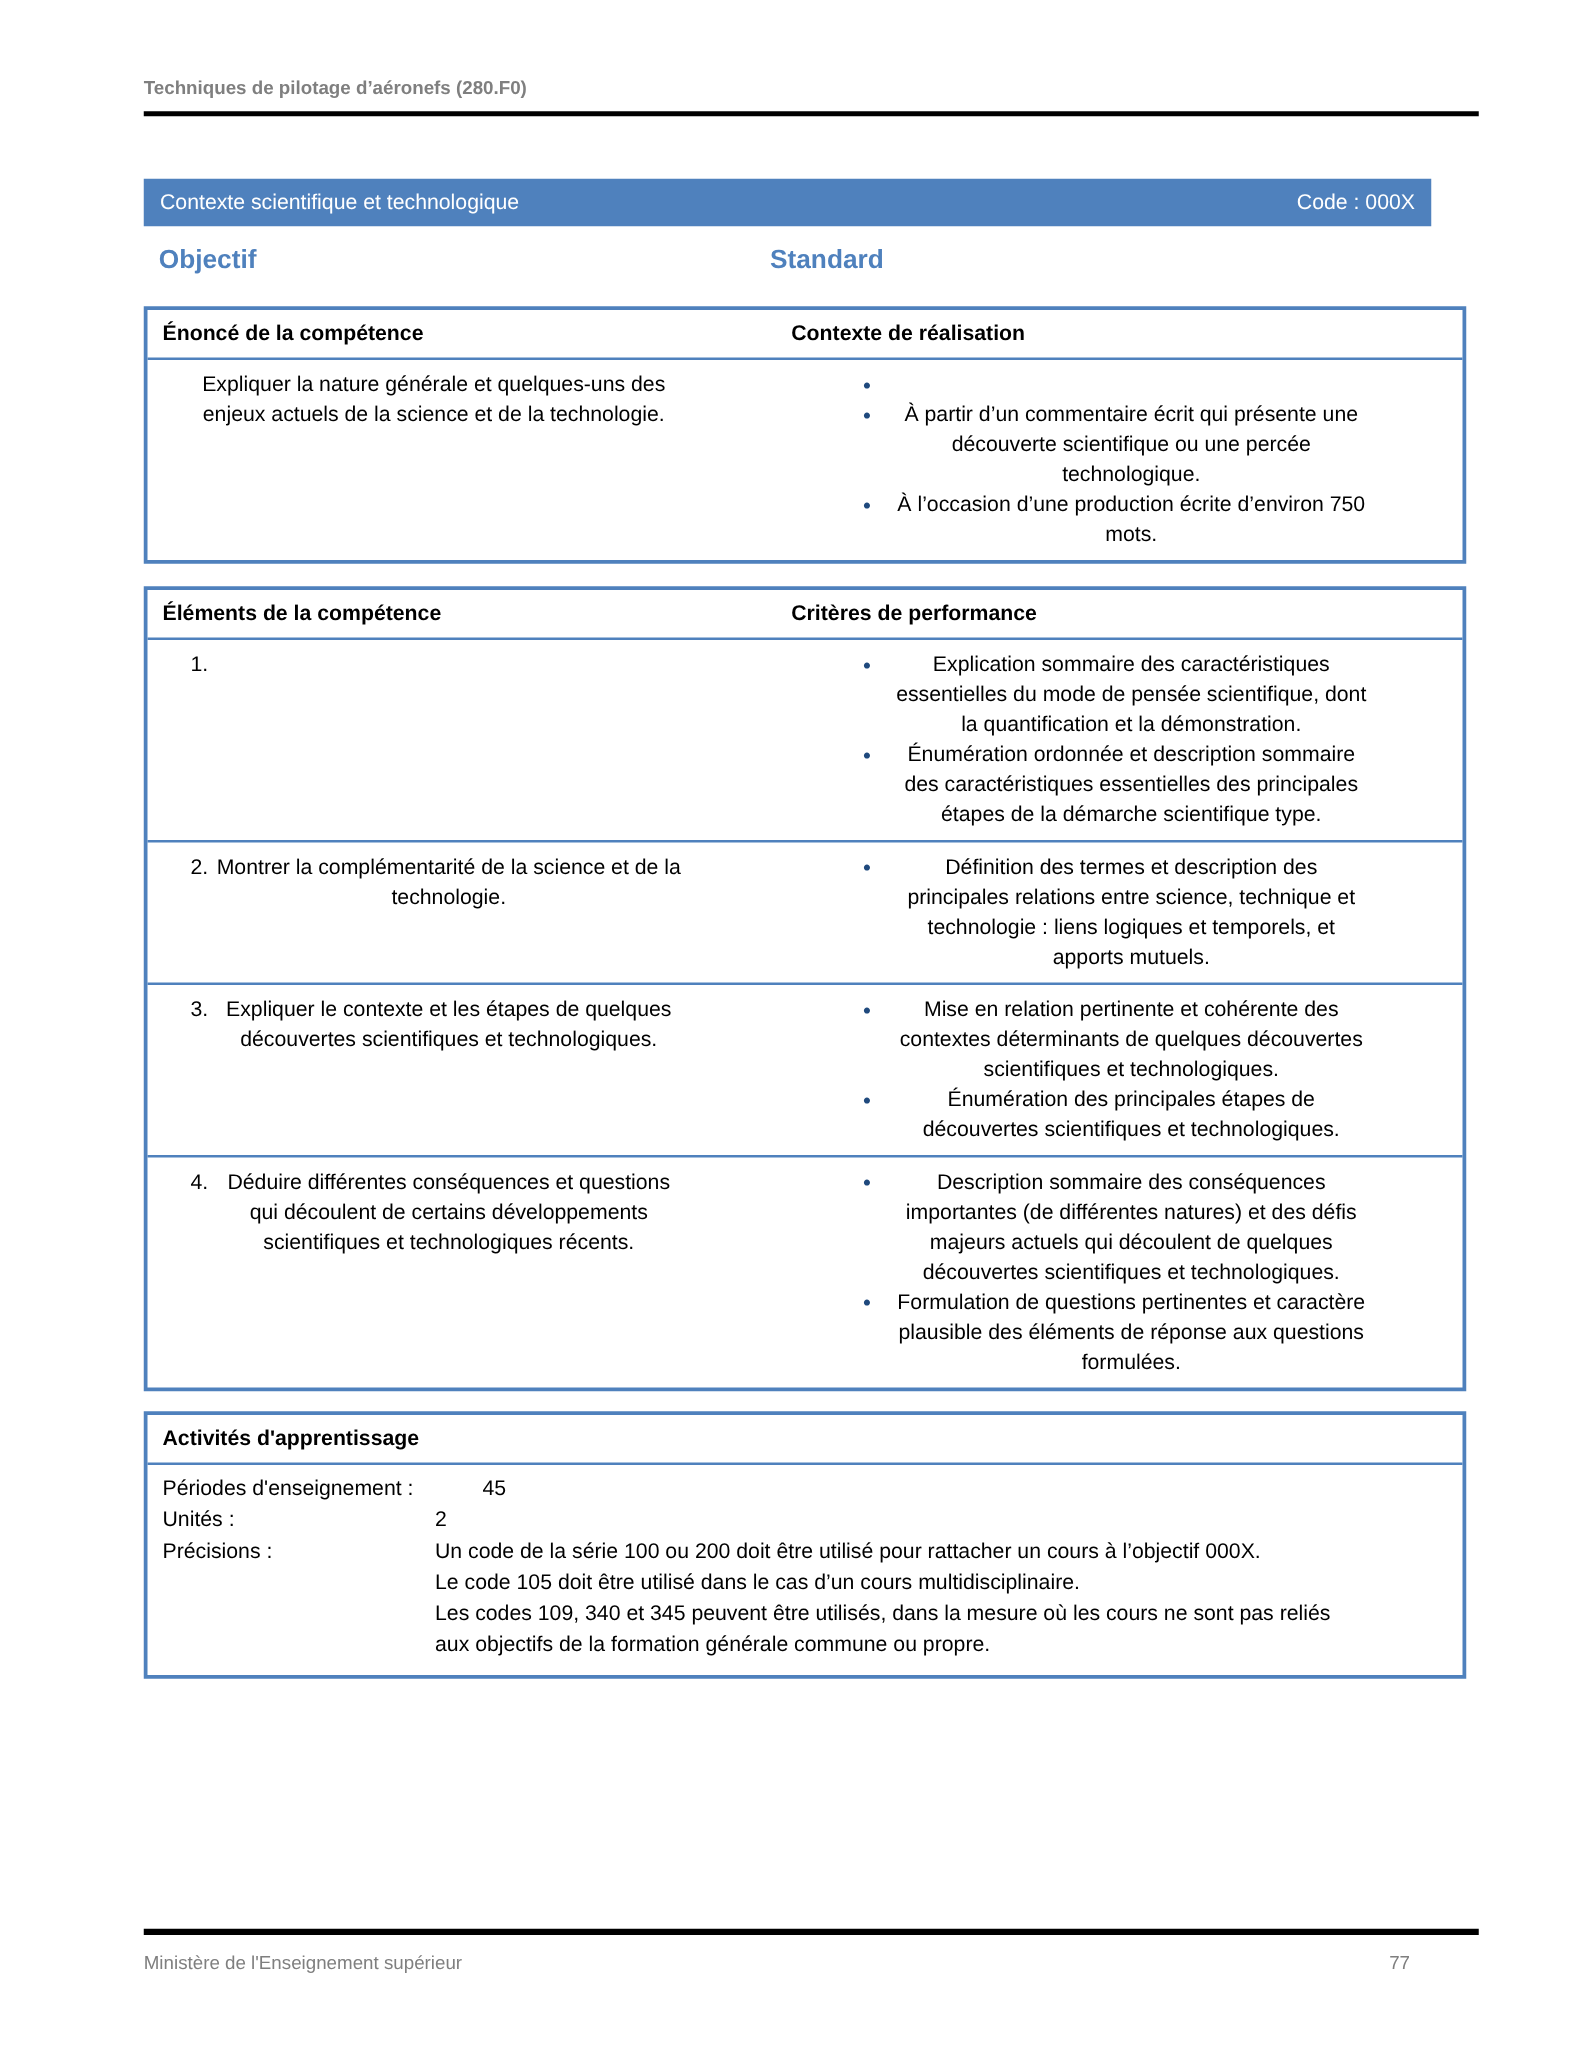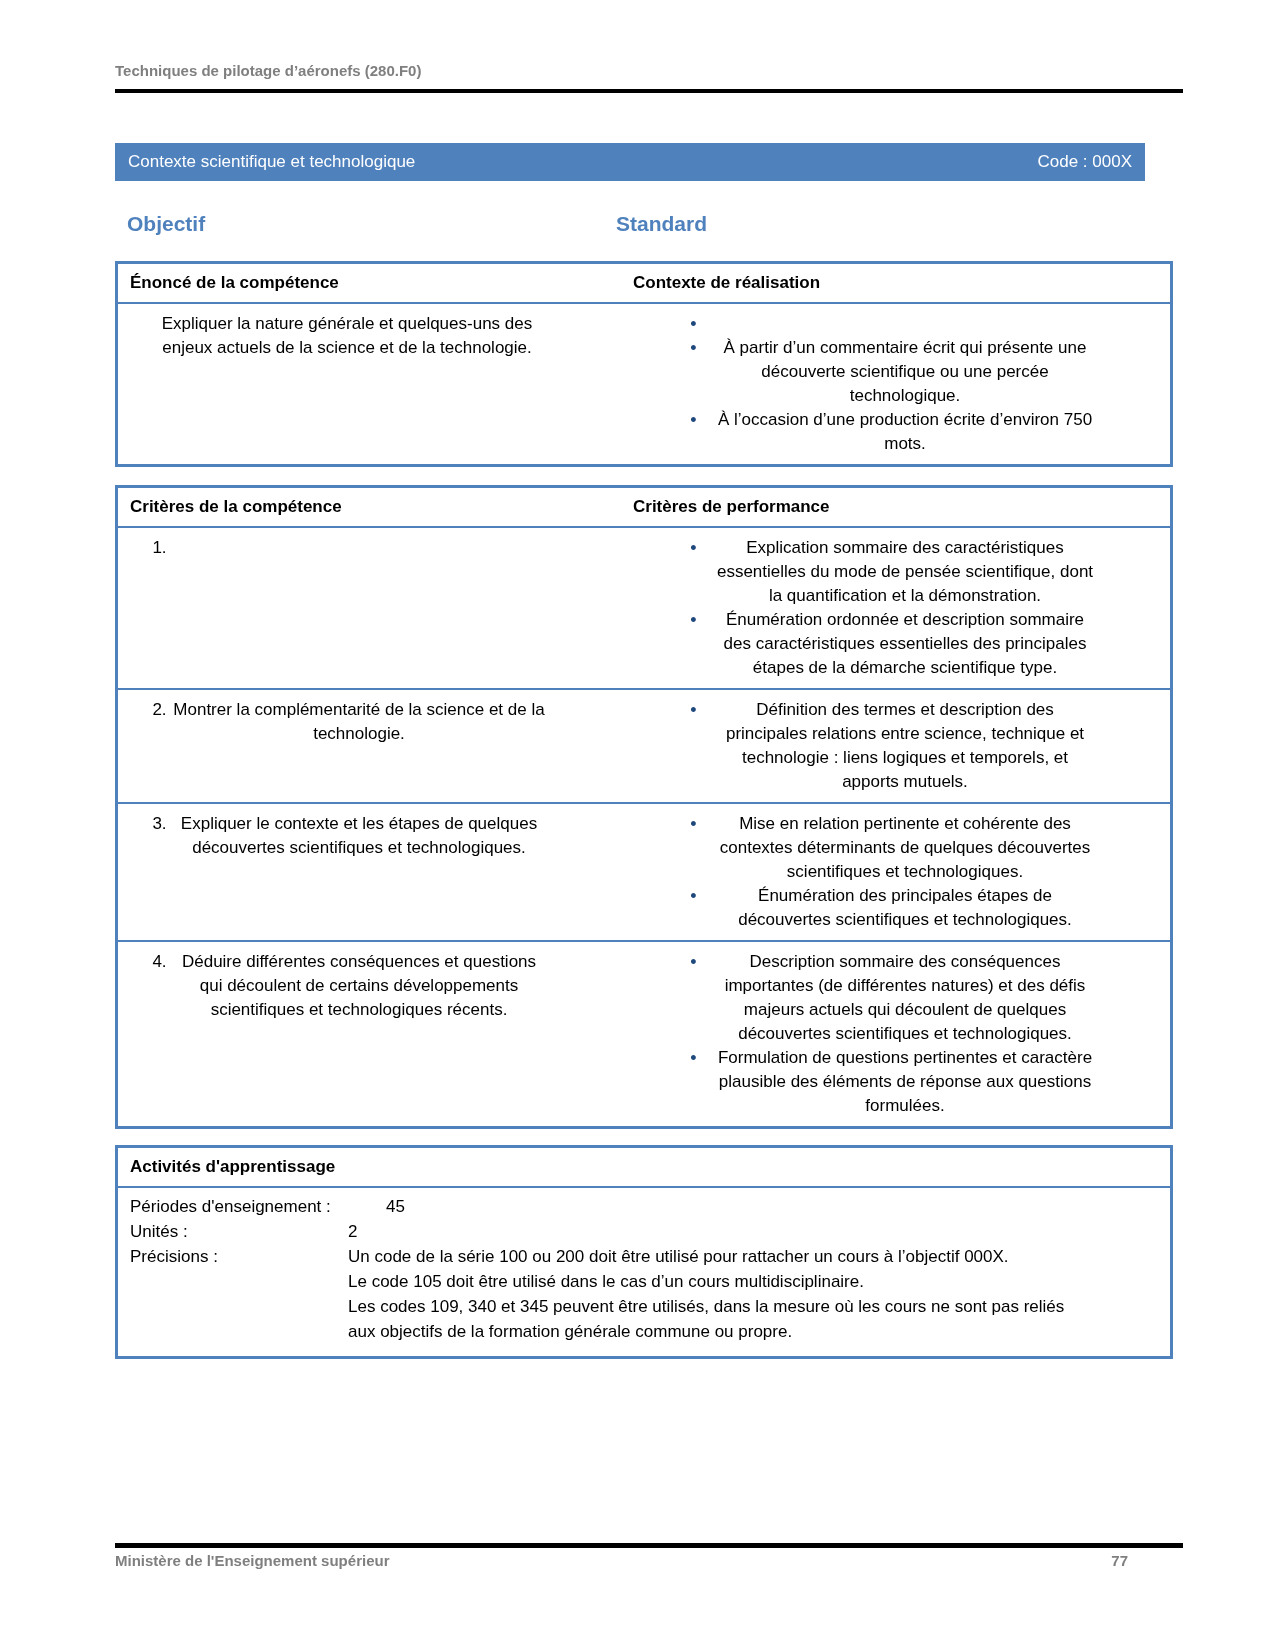--- a/index.html
+++ b/index.html
@@ -28,21 +28,21 @@
 
   
   .banner{
     margin-top:50px;width:1030px;height:38px;
     background:var(--accent-blue);color:#fff;
     display:flex;justify-content:space-between;align-items:center;
     padding:0 13px;font-size:17px;
   }
 
   
-  .col-heads{margin-top:30px;width:1030px;display:flex;align-items:flex-end;}
+  .col-heads{margin-top:14px;width:1030px;display:flex;align-items:flex-end;}
   .col-heads .head{
     font-size:21px;line-height:25px;font-weight:bold;color:var(--accent-blue);
   }
   .col-heads .head.left{width:501px;padding-left:12px;}
 
   
   .box{
     width:1058px;border:3px solid var(--accent-blue);background:#fff;
   }
   .box.t1{margin-top:25px;}
@@ -77,22 +77,22 @@
   .act-row{display:flex;}
   .act-row .lab{width:218px;flex:none;}
   .act-row .val{flex:1;}
   .val.indent{padding-left:38px;}
   .prec-lines{flex:1;max-width:720px;}
 
   
   .doc-footer{
     position:absolute;left:115px;top:1543px;width:1068px;
     border-top:5px solid var(--rule-black);
-    padding-top:4px;display:flex;justify-content:space-between;
-    color:var(--muted-gray);font-weight:bold;font-size:15px;line-height:18px;text-align:center;
+    padding-top:14px;display:flex;justify-content:space-between;
+    color:var(--muted-gray);font-weight:normal;font-size:15px;line-height:18px;text-align:center;
   }
   .doc-footer .pageno{padding-right:55px;}
 </style>
 </head>
 <body>
 
 <div class="content">
 
   <div class="doc-header">
     <div class="ht">Techniques de pilotage d’aéronefs (280.F0)</div>
@@ -130,21 +130,21 @@
             <span class="bmark">•</span>
             <span class="btext">À l’occasion d’une production écrite d’environ 750 mots.</span>
           </li>
         </ul>
       </div>
     </div>
   </div>
 
   <div class="box t2">
     <div class="box-header">
-      <div class="lh">Critères de la compétence</div>
+      <div class="lh">Éléments de la compétence</div>
       <div class="rh">Critères de performance</div>
     </div>
 
     <div class="tworow">
       <div class="cell-left">
         <div class="el">
           <span class="num">1.</span>
         </div>
       </div>
       <div class="cell-right">

